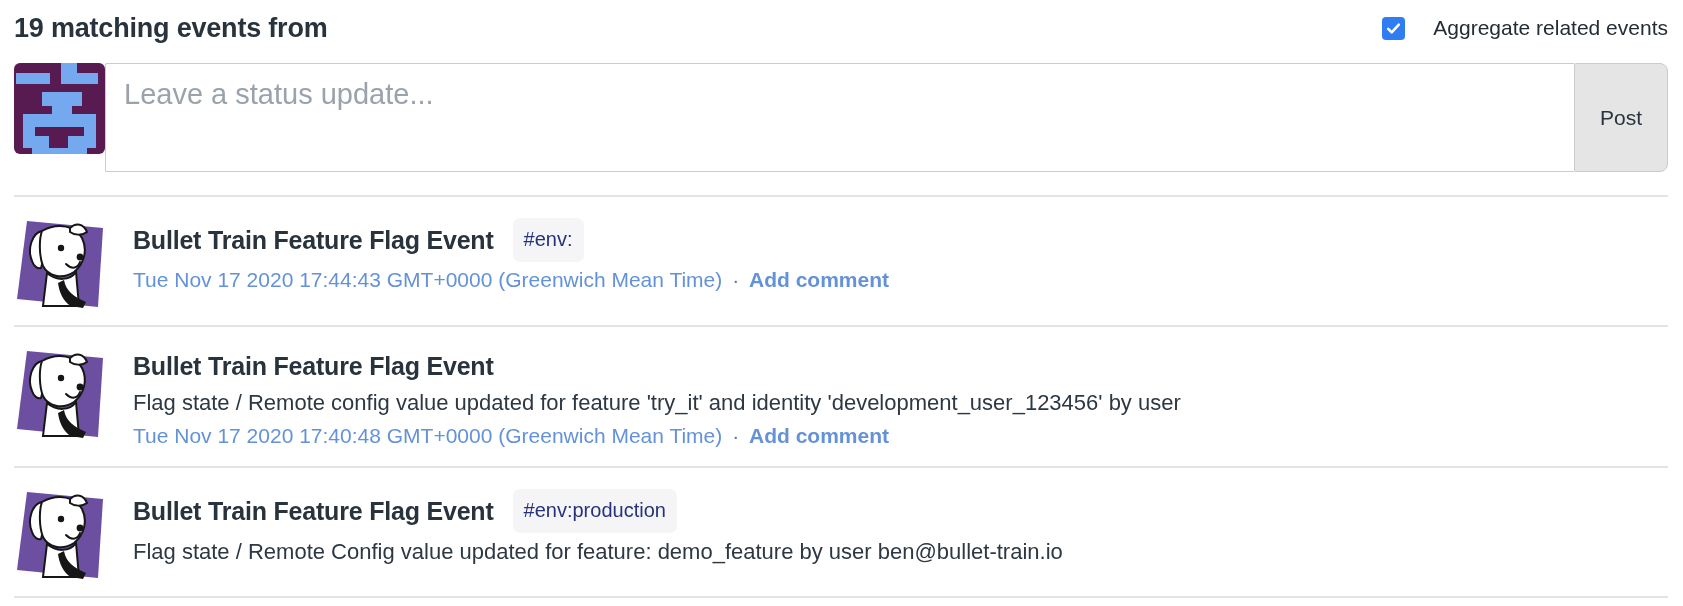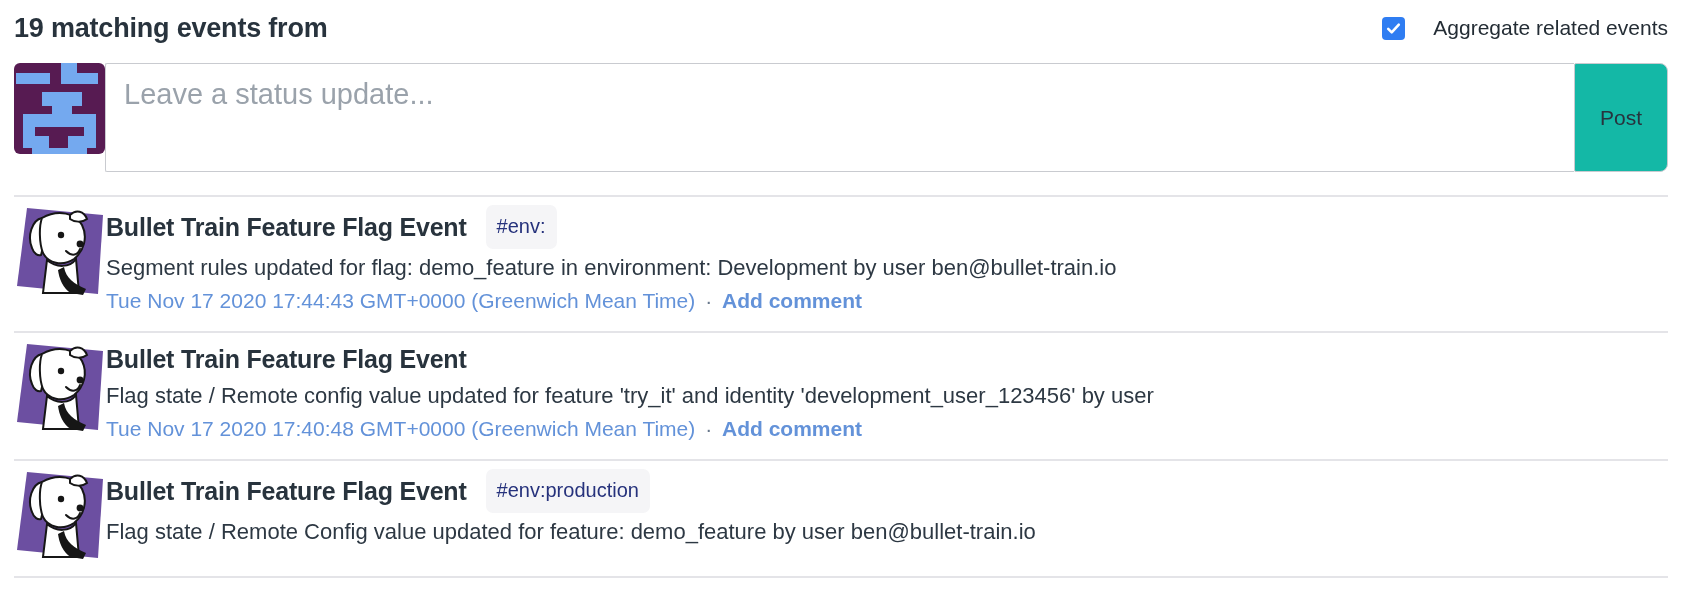--- a/index.html
+++ b/index.html
@@ -43,33 +43,33 @@
   }
   .composer-avatar svg{width:100%;height:100%;display:block;}
   .status-input{
     flex:1;border:1px solid var(--border);border-right:none;
     border-radius:2px 0 0 2px;
     font-family:"Liberation Sans","DejaVu Sans",sans-serif;
     font-size:29px;color:#333;padding:14px 18px;resize:none;outline:none;
   }
   .status-input::placeholder{color:var(--placeholder);opacity:1;}
   .post-button{
-    width:94px;flex:0 0 94px;background:#14b8a6;border:1px solid var(--border);
+    width:94px;flex:0 0 94px;background:#e5e5e5;border:1px solid var(--border);
     border-radius:2px 8px 8px 2px;
     font-family:"Liberation Sans","DejaVu Sans",sans-serif;
     font-size:21px;color:#28333d;cursor:pointer;
     display:flex;align-items:center;justify-content:center;
   }
 
   
   .event-list{margin-top:23px;border-bottom:2px solid var(--divider);}
   .event-row{
-    display:flex;
+    display:flex;gap:27px;
     border-top:2px solid var(--divider);
-    padding:6px 0 15px 0;
+    padding:19px 0 15px 0;
   }
   .event-avatar{width:92px;height:92px;flex:0 0 92px;margin-top:2px;}
   .event-avatar svg{width:100%;height:100%;display:block;}
   .event-body{display:flex;flex-direction:column;gap:3px;padding-top:2px;min-width:0;}
   .event-title-line{display:flex;align-items:center;gap:19px;line-height:36px;}
   .event-title{font-size:25px;font-weight:700;color:#28333d;letter-spacing:-0.2px;white-space:nowrap;}
   .event-tag{
     background:var(--chip-bg);color:var(--tag-text);
     font-size:20px;padding:3px 11px 5px 11px;border-radius:7px;white-space:nowrap;cursor:pointer;
   }
@@ -128,21 +128,20 @@
         <path d="M52,46 C58,52 64,50 66,44" stroke="#161616" stroke-width="2" fill="none" stroke-linecap="round"></path>
         <path d="M33,55 C42,63 56,63 62,54 L65,88 L29,88 Z" fill="#ffffff" stroke="#161616" stroke-width="2"></path>
         <path d="M50,62 C52,73 60,79 72,84 L69,90 L57,88 C49,84 45,73 44,65 Z" fill="#161616"></path>
       </svg>
     </div>
     <div class="event-body">
       <div class="event-title-line">
         <span class="event-title">Bullet Train Feature Flag Event</span>
         <span class="event-tag">#env:</span>
       </div>
-      <div class="event-desc">Segment rules updated for flag: demo_feature in environment: Development by user ben@bullet-train.io</div>
       <div class="event-meta">
         <span class="event-timestamp">Tue Nov 17 2020 17:44:43 GMT+0000 (Greenwich Mean Time)</span>
         <span class="meta-sep">·</span>
         <span class="add-comment">Add comment</span>
       </div>
     </div>
   </div>
 
   <div class="event-row">
     <div class="event-avatar">

